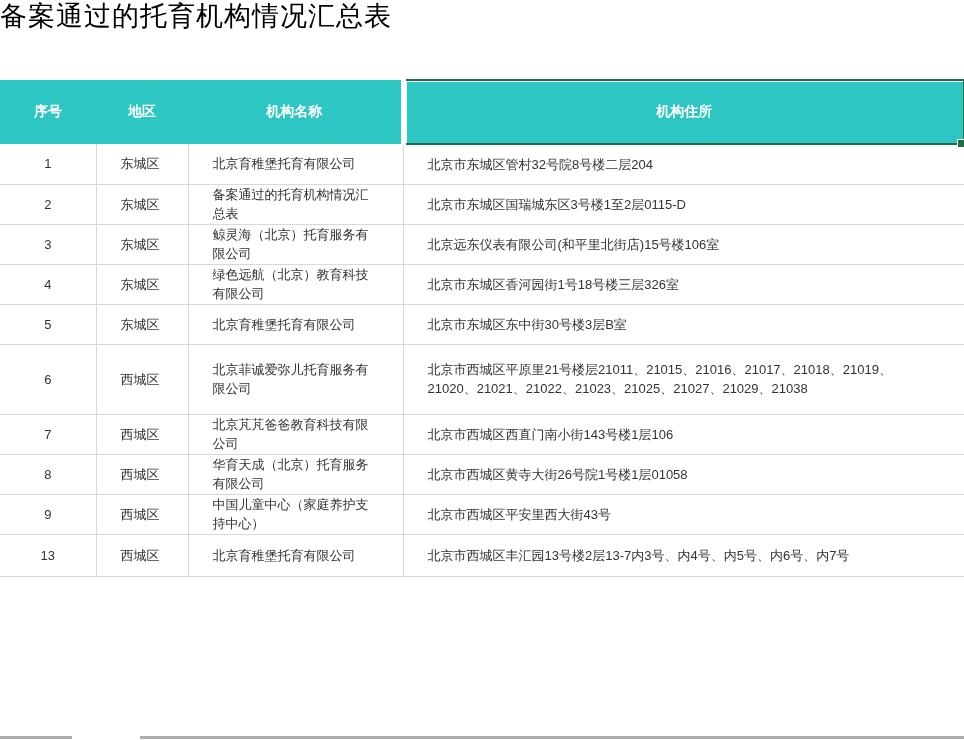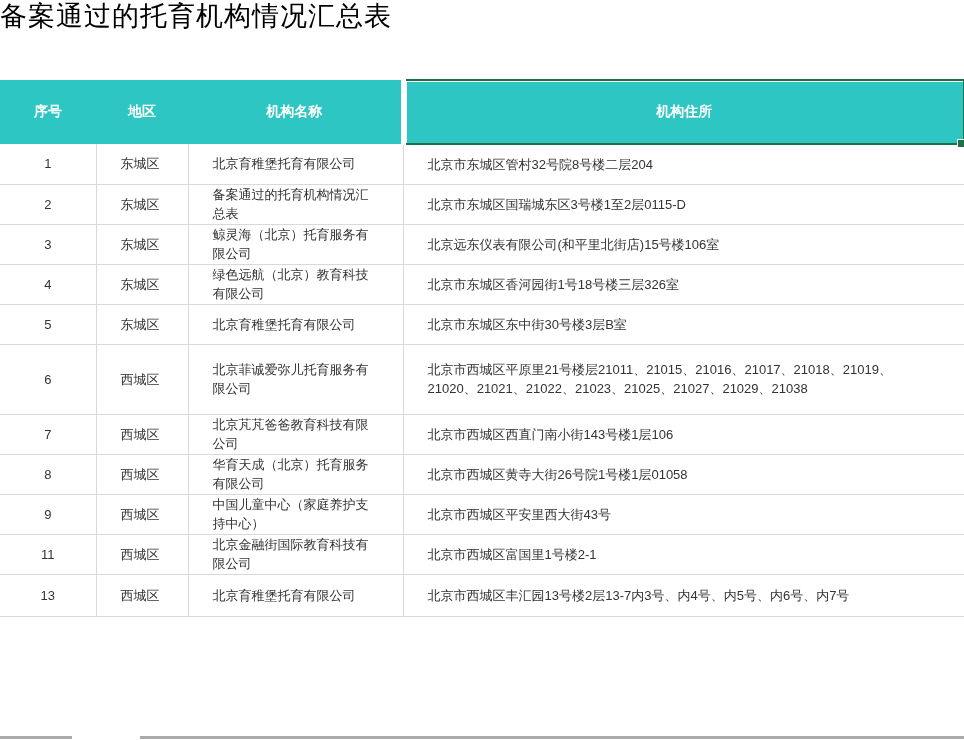--- a/index.html
+++ b/index.html
@@ -133,26 +133,20 @@
           <td class="col-district">西城区</td>
           <td class="col-name">华育天成（北京）托育服务有限公司</td>
           <td class="col-address">北京市西城区黄寺大街26号院1号楼1层01058</td>
         </tr>
         <tr>
           <td class="col-no">9</td>
           <td class="col-district">西城区</td>
           <td class="col-name">中国儿童中心（家庭养护支持中心）</td>
           <td class="col-address">北京市西城区平安里西大街43号</td>
         </tr>
-        <tr>
-          <td class="col-no">11</td>
-          <td class="col-district">西城区</td>
-          <td class="col-name">北京金融街国际教育科技有限公司</td>
-          <td class="col-address">北京市西城区富国里1号楼2-1</td>
-        </tr>
         <tr class="row-last">
           <td class="col-no">13</td>
           <td class="col-district">西城区</td>
           <td class="col-name">北京育稚堡托育有限公司</td>
           <td class="col-address">北京市西城区丰汇园13号楼2层13-7内3号、内4号、内5号、内6号、内7号</td>
         </tr>
       </tbody>
   </table>
 
   <div class="bottom-strip">

